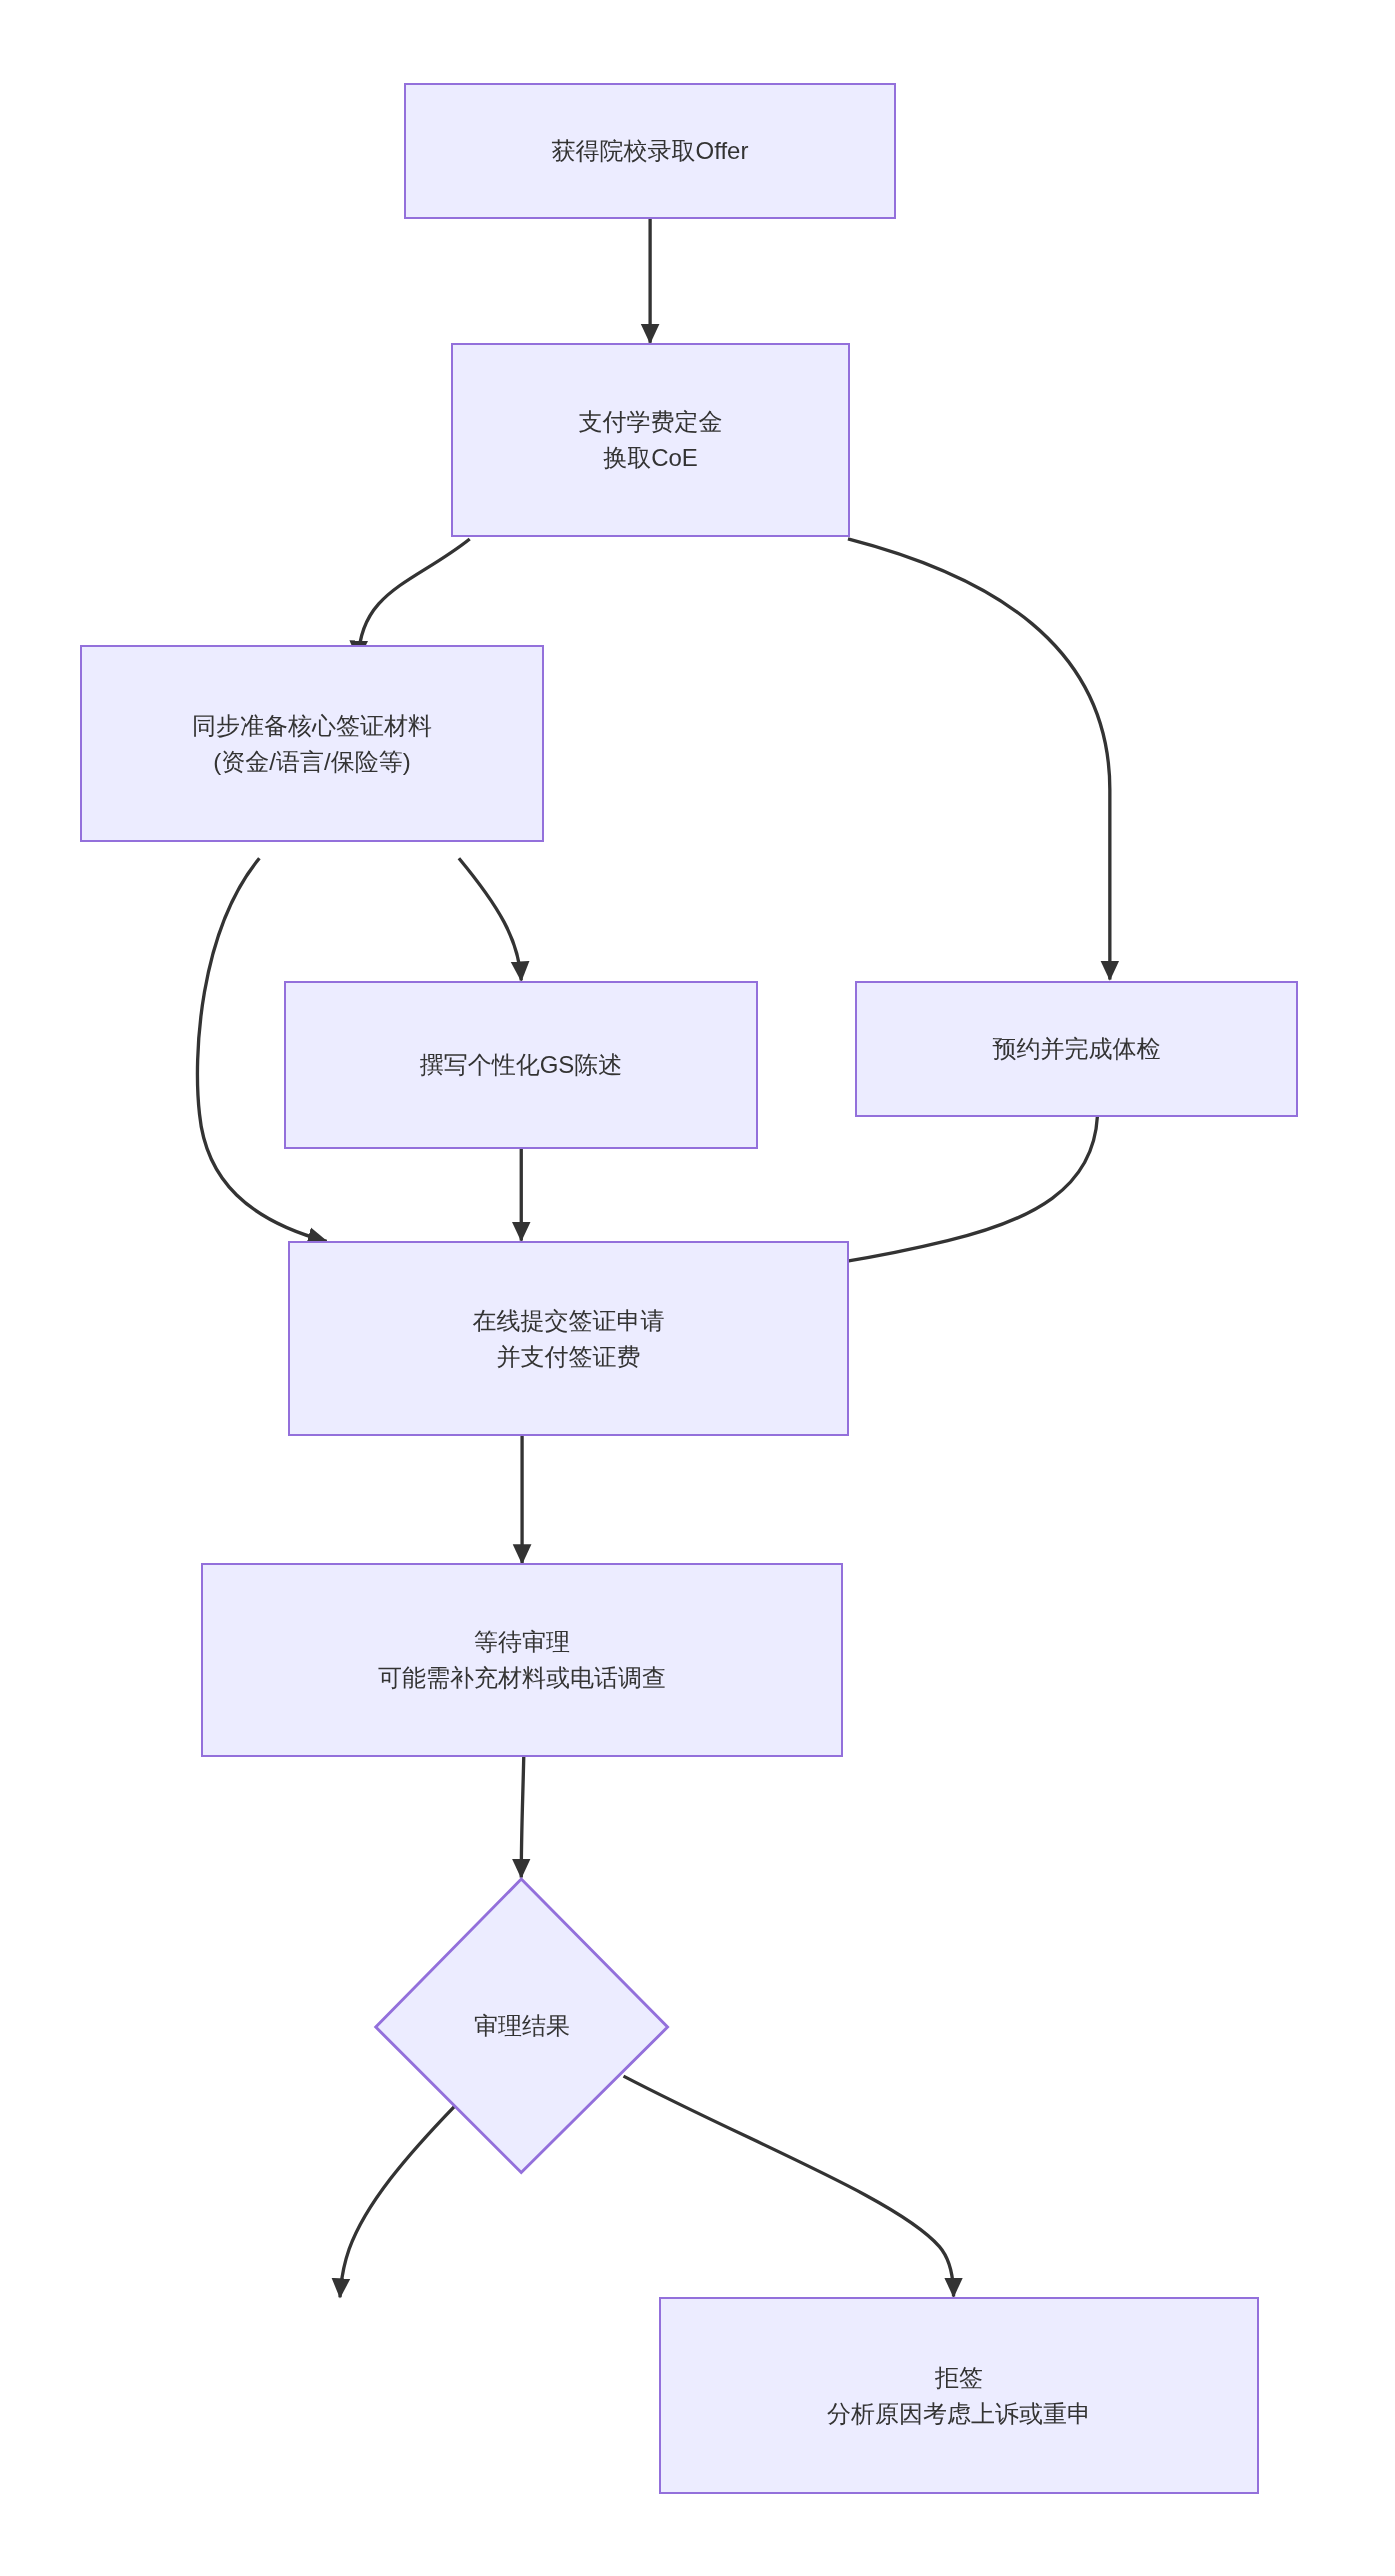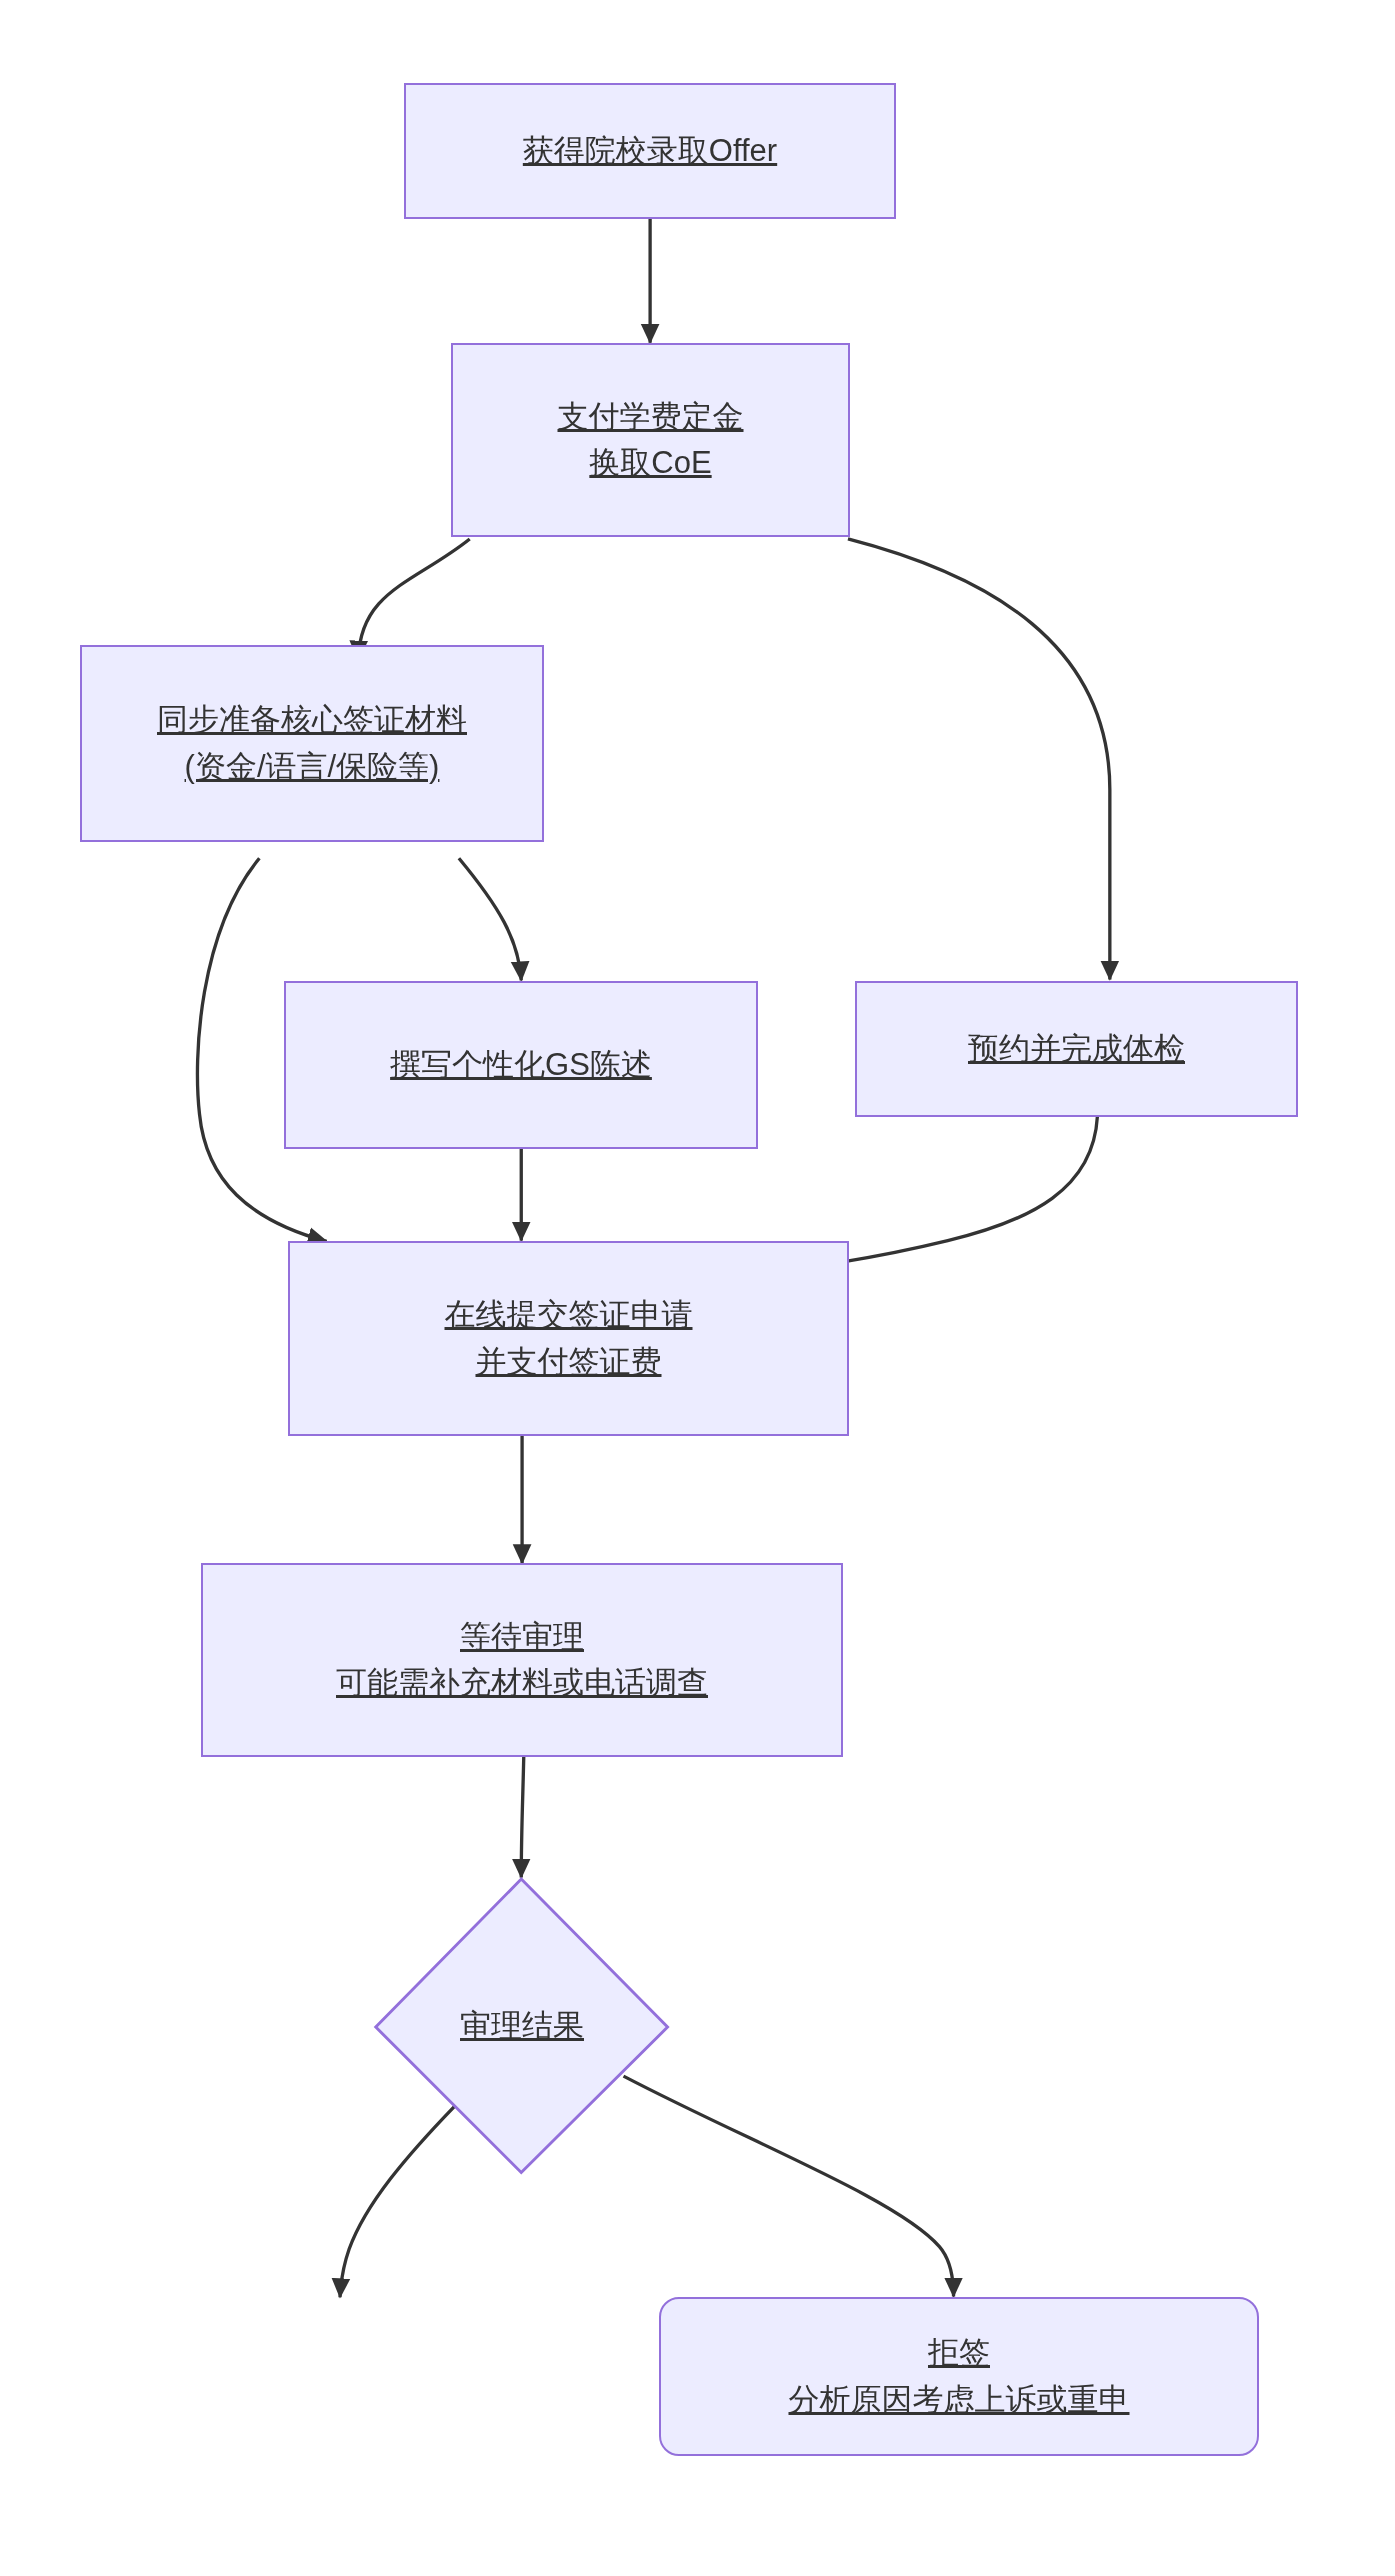--- a/index.html
+++ b/index.html
@@ -31,44 +31,43 @@
     fill: #ECECFF;
     stroke: #9370DB;
     stroke-width: 3.5px;
   }
   .node {
     position: absolute;
     box-sizing: border-box;
     background: #ECECFF;
     border: 2.9px solid #9370DB;
     color: #333333;
-    font-size: 31px;
+    font-size: 24px;
     line-height: 1.5;
     display: flex;
     align-items: center;
     justify-content: center;
     text-align: center;
     white-space: pre-line;
-    text-decoration: underline;
   }
   .node.plain {
     background: transparent;
     border: none;
   }
   
   .n-offer     { left: 404px;  top: 83px;  width: 492px; height: 136px; }
   .n-coe       { left: 451px;  top: 343px;  width: 399px; height: 194px; }
   .n-materials { left: 80px;   top: 645px;  width: 464px; height: 197px; }
   .n-gs        { left: 284px;  top: 981px; width: 474px; height: 168px; }
   .n-medical   { left: 855px; top: 981px; width: 443px; height: 136px; }
   .n-submit    { left: 288px;  top: 1241px; width: 561px; height: 195px; }
   .n-wait      { left: 201px;  top: 1563px; width: 642px; height: 194px; }
   .n-result    { left: 376px;  top: 1879px; width: 292px; height: 294px; }
   .n-approved  { left: 146px;  top: 2297px; width: 395px; height: 197px; }
-  .n-refused   { left: 659px;  top: 2297px; width: 600px; height: 159px; border-radius: 20px; }
+  .n-refused   { left: 659px;  top: 2297px; width: 600px; height: 197px; }
 </style>
 </head>
 <body>
 
 <div class="canvas">
 
   <svg class="edges" viewBox="0 0 1678 3098" xmlns="http://www.w3.org/2000/svg">
     <defs>
       <marker id="arrowhead" viewBox="0 0 12 12" refX="10.5" refY="6" markerWidth="26" markerHeight="26" orient="auto" markerUnits="userSpaceOnUse">
         <path d="M0,0.8 L11.2,6 L0,11.2 Z" fill="#333333"></path>

